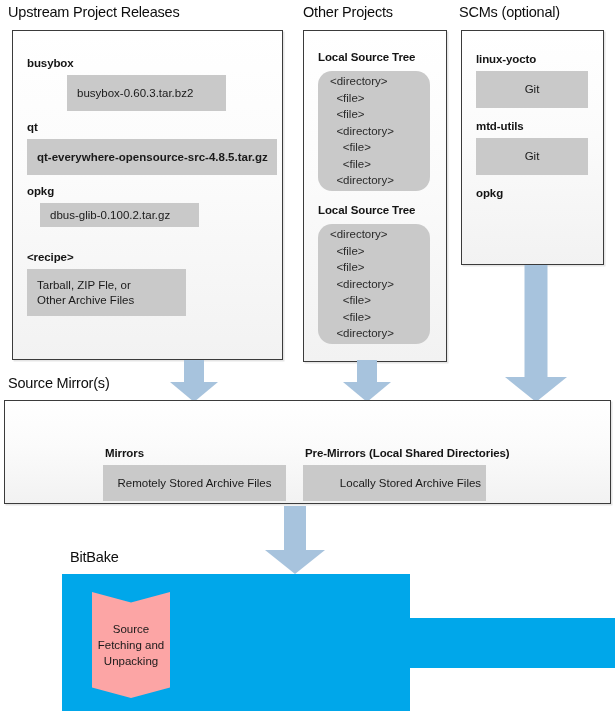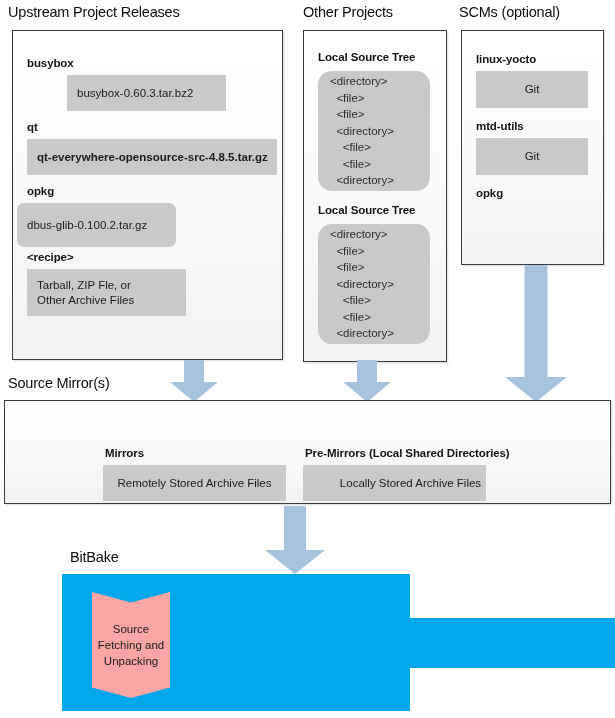--- a/index.html
+++ b/index.html
@@ -112,21 +112,21 @@
 
   <div class="panel" style="left:12px; top:30px; width:271px; height:330px;">
 
     <div class="group-label" style="left:14px; top:26px;text-align:center;">busybox</div>
     <div class="chip left" style="left:14px; top:44px; width:159px; height:36px;margin-left:40px;">busybox-0.60.3.tar.bz2</div>
 
     <div class="group-label" style="left:14px; top:90px;">qt</div>
     <div class="chip left" style="left:14px; top:108px; width:250px; height:36px;font-weight:bold;">qt-everywhere-opensource-src-4.8.5.tar.gz</div>
 
     <div class="group-label" style="left:14px; top:154px;">opkg</div>
-    <div class="chip left" style="left:4px; top:172px; width:159px; height:44px;border-radius:7px;">dbus-glib-0.100.2.tar.gz</div>
+    <div class="chip left" style="left:27px; top:172px; width:159px; height:24px;">dbus-glib-0.100.2.tar.gz</div>
 
     <div class="group-label" style="left:14px; top:220px;">&lt;recipe&gt;</div>
     <div class="chip col" style="left:14px; top:238px; width:159px; height:47px;">
       <span>Tarball, ZIP Fle, or</span>
       <span>Other Archive Files</span>
     </div>
   </div>
 
   <div class="section-title" style="left:303px; top:4px;">Other Projects</div>
 

